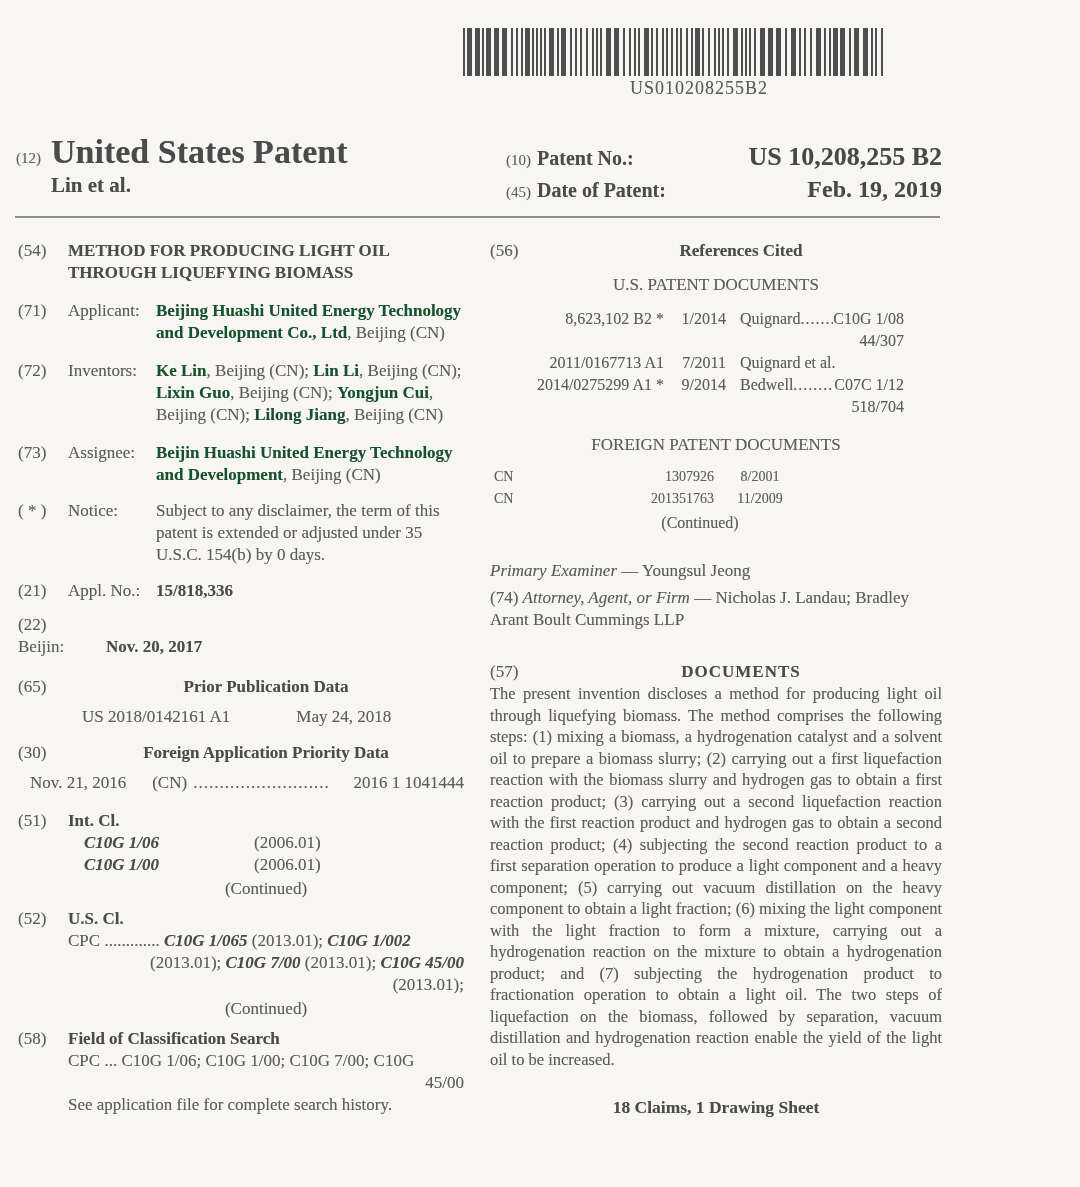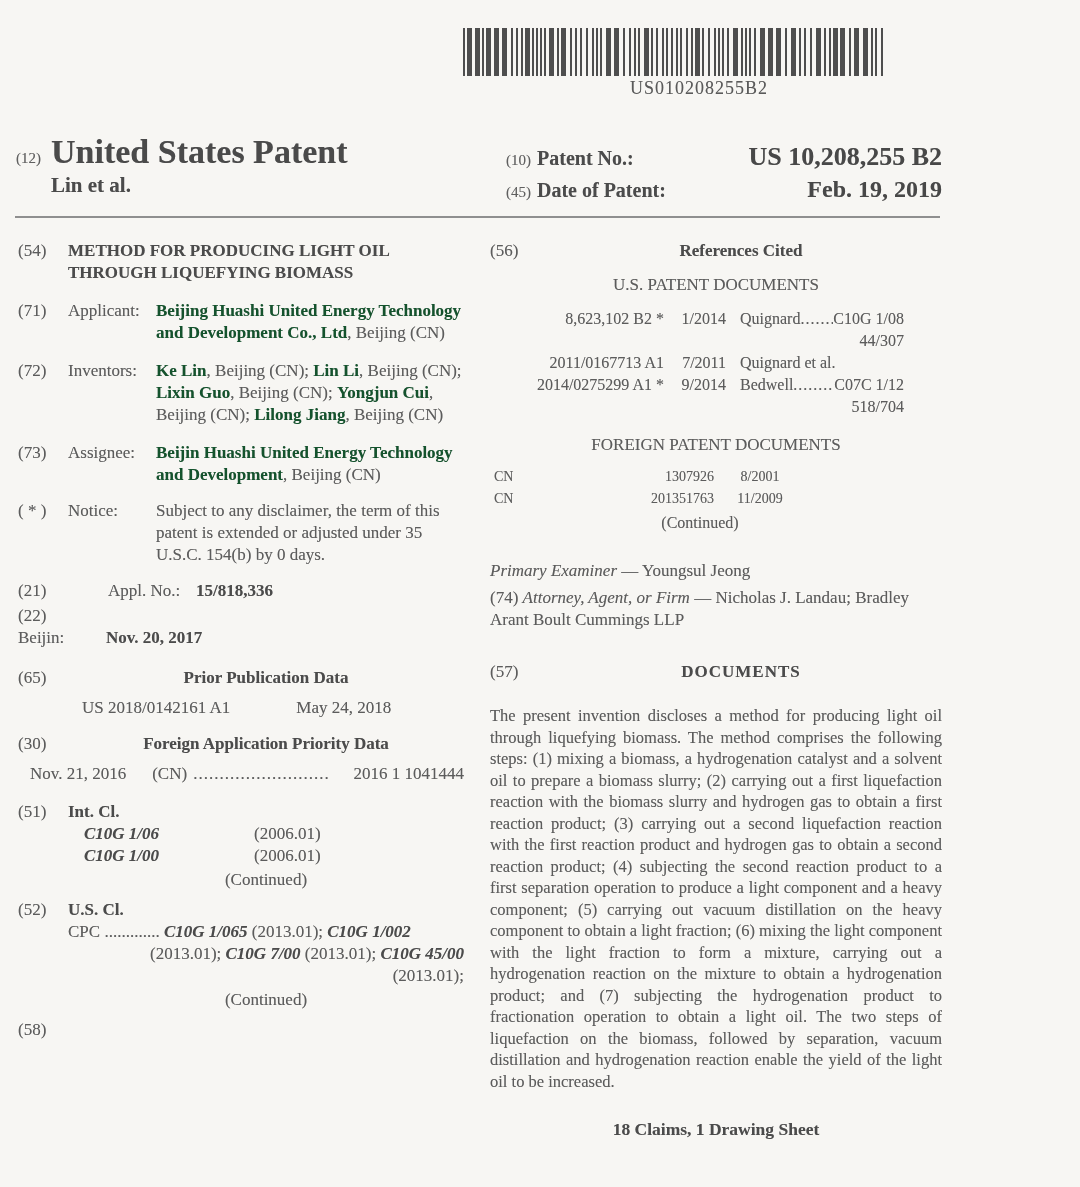--- a/index.html
+++ b/index.html
@@ -72,21 +72,21 @@
   .f-cty{width:70px;flex:none;}
   .f-num{width:150px;text-align:right;flex:none;}
   .f-date{flex:1;text-align:center;}
   .f-cont{width:420px;text-align:center;font-size:16px;margin-top:2px;}
 
   .exam{margin-top:26px;}
   .exam p{margin:0 0 5px 0;}
   .abs-head{display:flex;margin-top:30px;}
   .abs-head .n{width:50px;flex:none;}
   .abs-head .h{flex:1;text-align:center;font-weight:bold;letter-spacing:1px;color:#4b4b4b;}
-  .abs-text{margin-top:22px;text-align:justify;font-size:16.5px;line-height:21.5px;}
+  .abs-text{margin-top:0;text-align:justify;font-size:16.5px;line-height:21.5px;}
   .claims{margin-top:26px;text-align:center;font-weight:bold;color:#4b4b4b;font-size:17.5px;}
 </style>
 </head>
 <body>
 
 <div class="page">
 
   <div class="barcode-wrap">
     <div class="barcode-bars" id="barcode-bars">
         <i style="width: 2px; margin-right: 2px;"></i>
@@ -220,21 +220,21 @@
     </div>
 
     <div class="sec" style="margin-bottom:14px;">
       <span class="n">( * )</span>
       <span class="b lv">
         <span class="lbl">Notice:</span>
         <span class="val">Subject to any disclaimer, the term of this patent is extended or adjusted under 35 U.S.C. 154(b) by 0 days.</span>
       </span>
     </div>
 
-    <div class="sec" style="margin-bottom:3px;gap:40px;">
+    <div class="sec" style="margin-bottom:12px;">
       <span class="n">(21)</span>
       <span class="b lv">
         <span class="lbl">Appl. No.:</span>
         <span class="val bold">15/818,336</span>
       </span>
     </div>
 
     <div class="sec" style="margin-bottom:18px;flex-direction:column;">
       <span class="n">(22)</span>
       <span class="b lv">
@@ -285,20 +285,26 @@
         <span class="bold">U.S. Cl.</span>
         <div><span>CPC ............. </span><span class="rbi">C10G 1/065</span><span> (2013.01); </span><span class="rbi">C10G 1/002</span></div>
         <div class="alr"><span>(2013.01); </span><span class="rbi">C10G 7/00</span><span> (2013.01); </span><span class="rbi">C10G 45/00</span></div>
         <div class="alr"><span>(2013.01);</span></div>
         <div class="cont">(Continued)</div>
       </span>
     </div>
 
     <div class="sec">
       <span class="n">(58)</span>
+      <span class="b">
+        <span class="bold">Field of Classification Search</span>
+        <div>CPC ... C10G 1/06; C10G 1/00; C10G 7/00; C10G</div>
+        <div class="alr">45/00</div>
+        <div>See application file for complete search history.</div>
+      </span>
     </div>
 
   </div>
 
   <div class="col-right">
 
     <div class="sec" style="margin-bottom:12px;">
       <span class="n">(56)</span>
       <span class="h-c">References Cited</span>
     </div>

